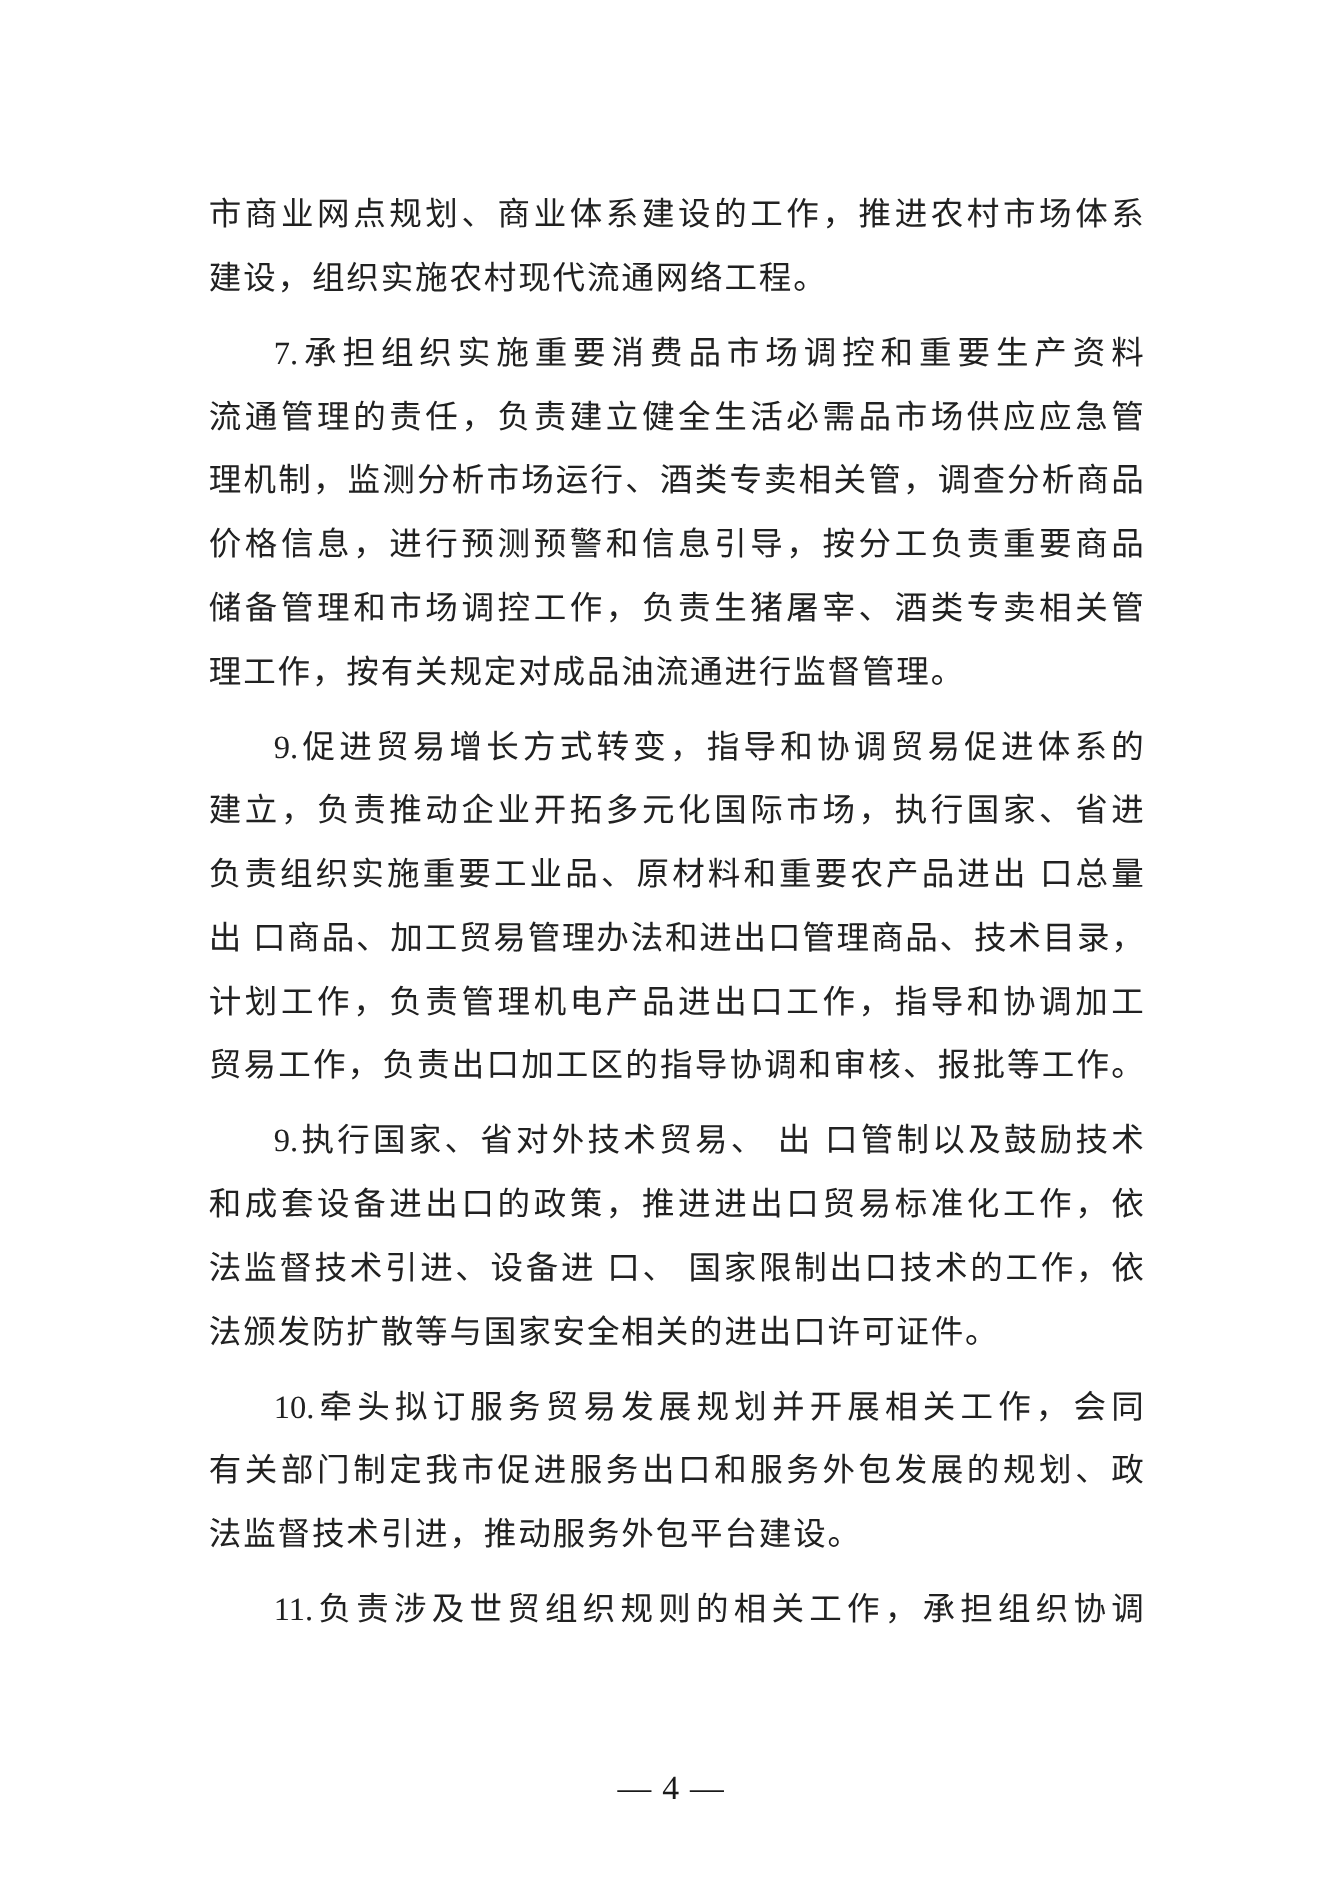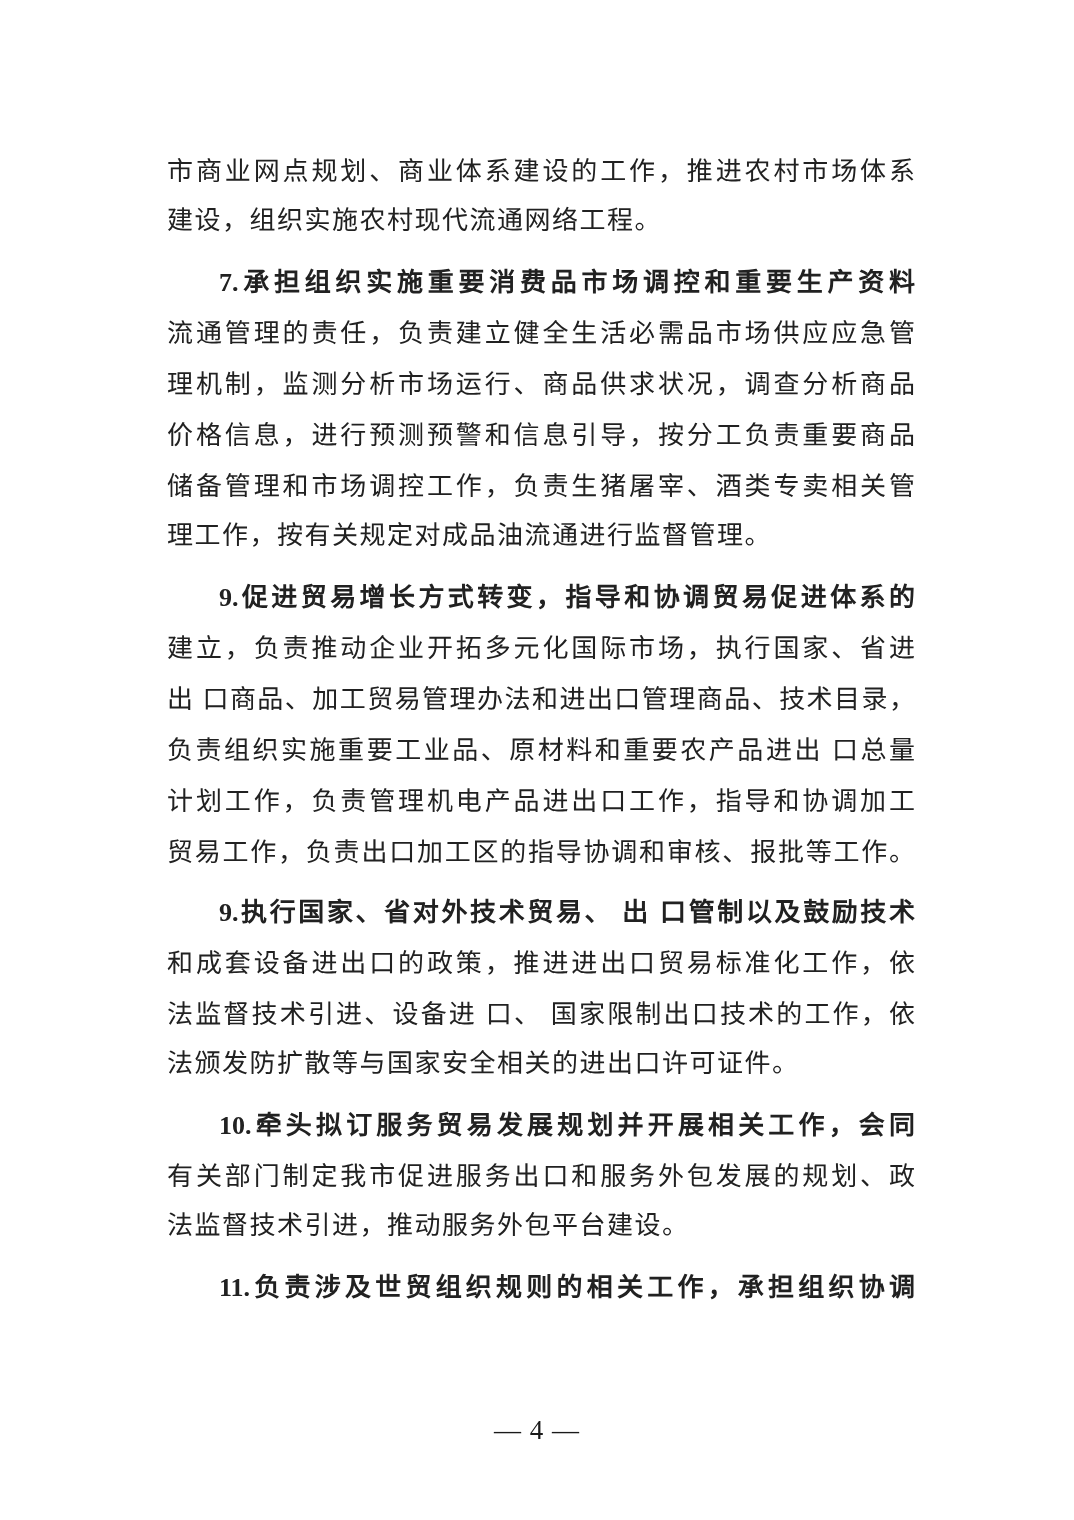--- a/index.html
+++ b/index.html
@@ -36,25 +36,23 @@
     font-size: 26px;
     white-space: normal;
     overflow: hidden;
     text-align: justify;
     text-align-last: justify;
     text-justify: inter-character;
   }
   .line.short {
     text-align-last: left;
     letter-spacing: 1.5px;
-    font-family: Liberation Mono, monospace;
   }
   .line.first {
     text-indent: 52px;
-    font-weight: bold;
   }
   .page-footer {
     position: absolute;
     left: 0;
     top: 1406px;
     width: 100%;
     height: 48px;
     line-height: 48px;
     text-align: center;
   }
@@ -69,30 +67,30 @@
 
 <div class="page">
   <div class="doc-body" id="doc-body">
       <div class="para">
         <div class="line">市商业网点规划、商业体系建设的工作，推进农村市场体系</div>
         <div class="line short">建设，组织实施农村现代流通网络工程。</div>
       </div>
       <div class="para">
         <div class="line first">7.承担组织实施重要消费品市场调控和重要生产资料</div>
         <div class="line">流通管理的责任，负责建立健全生活必需品市场供应应急管</div>
-        <div class="line">理机制，监测分析市场运行、商品供求状况，调查分析商品</div>
+        <div class="line">理机制，监测分析市场运行、酒类专卖相关管，调查分析商品</div>
         <div class="line">价格信息，进行预测预警和信息引导，按分工负责重要商品</div>
         <div class="line">储备管理和市场调控工作，负责生猪屠宰、酒类专卖相关管</div>
         <div class="line short">理工作，按有关规定对成品油流通进行监督管理。</div>
       </div>
       <div class="para">
         <div class="line first">9.促进贸易增长方式转变，指导和协调贸易促进体系的</div>
         <div class="line">建立，负责推动企业开拓多元化国际市场，执行国家、省进</div>
+        <div class="line">负责组织实施重要工业品、原材料和重要农产品进出 口总量</div>
         <div class="line">出 口商品、加工贸易管理办法和进出口管理商品、技术目录，</div>
-        <div class="line">负责组织实施重要工业品、原材料和重要农产品进出 口总量</div>
         <div class="line">计划工作，负责管理机电产品进出口工作，指导和协调加工</div>
         <div class="line">贸易工作，负责出口加工区的指导协调和审核、报批等工作。</div>
       </div>
       <div class="para">
         <div class="line first">9.执行国家、省对外技术贸易、 出 口管制以及鼓励技术</div>
         <div class="line">和成套设备进出口的政策，推进进出口贸易标准化工作，依</div>
         <div class="line">法监督技术引进、设备进 口、 国家限制出口技术的工作，依</div>
         <div class="line short">法颁发防扩散等与国家安全相关的进出口许可证件。</div>
       </div>
       <div class="para">

